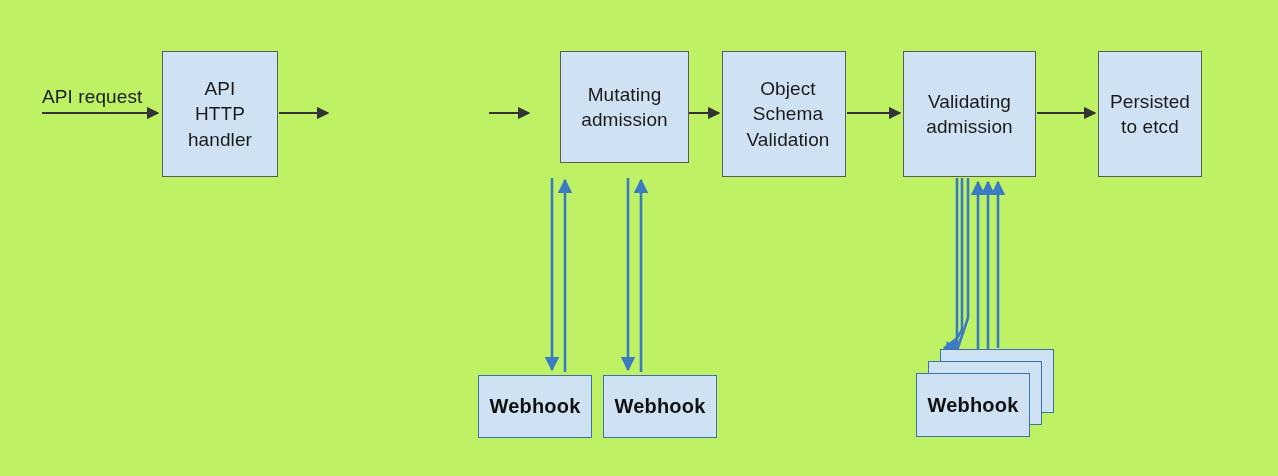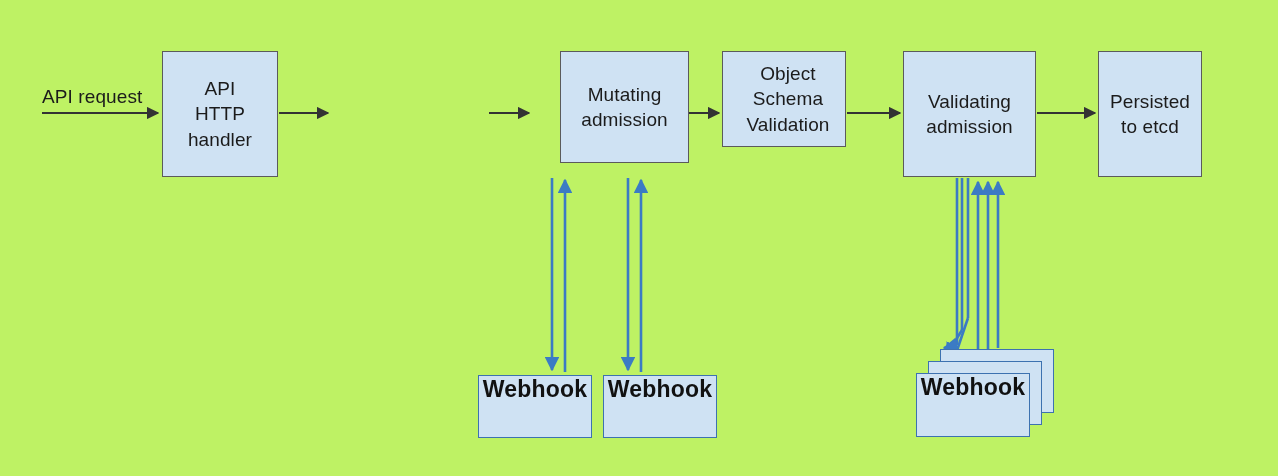--- a/index.html
+++ b/index.html
@@ -41,25 +41,25 @@
   .node-label {
     white-space: pre-line;
     padding: 0 4px;
   }
   .webhook {
     position: absolute;
     box-sizing: border-box;
     background: #cfe2f3;
     border: 1.8px solid #3d72b0;
     display: flex;
-    align-items: flex-start;
+    align-items: center;
     justify-content: center;
     text-align: center;
     color: #111111;
-    font-size: 23px;
+    font-size: 20px;
     font-weight: bold;
     letter-spacing: 0.2px;
   }
   .webhook-ghost {
     position: absolute;
     box-sizing: border-box;
     background: #cfe2f3;
     border: 1.8px solid #3d72b0;
   }
   .edge-caption {
@@ -146,21 +146,21 @@
 HTTP
 handler</span>
   </div>
 
 
   <div class="node" style="left:560px; top:51px; width:129px; height:112px;">
     <span class="node-label">Mutating
 admission</span>
   </div>
 
-  <div class="node" style="left:722px; top:51px; width:124px; height:96px;padding-left:8px;">
+  <div class="node" style="left:722px; top:51px; width:124px; height:126px;padding-left:8px;">
     <span class="node-label">Object
 Schema
 Validation</span>
   </div>
 
   <div class="node" style="left:903px; top:51px; width:133px; height:126px;text-align:center;">
     <span class="node-label">Validating
 admission</span>
   </div>
 

